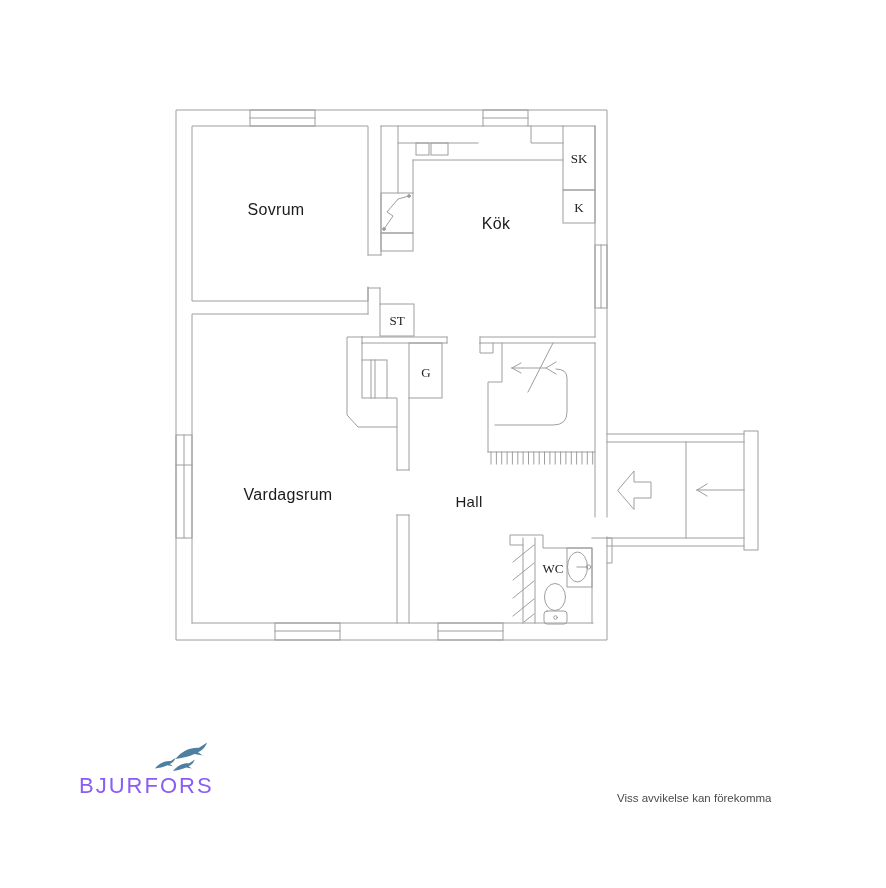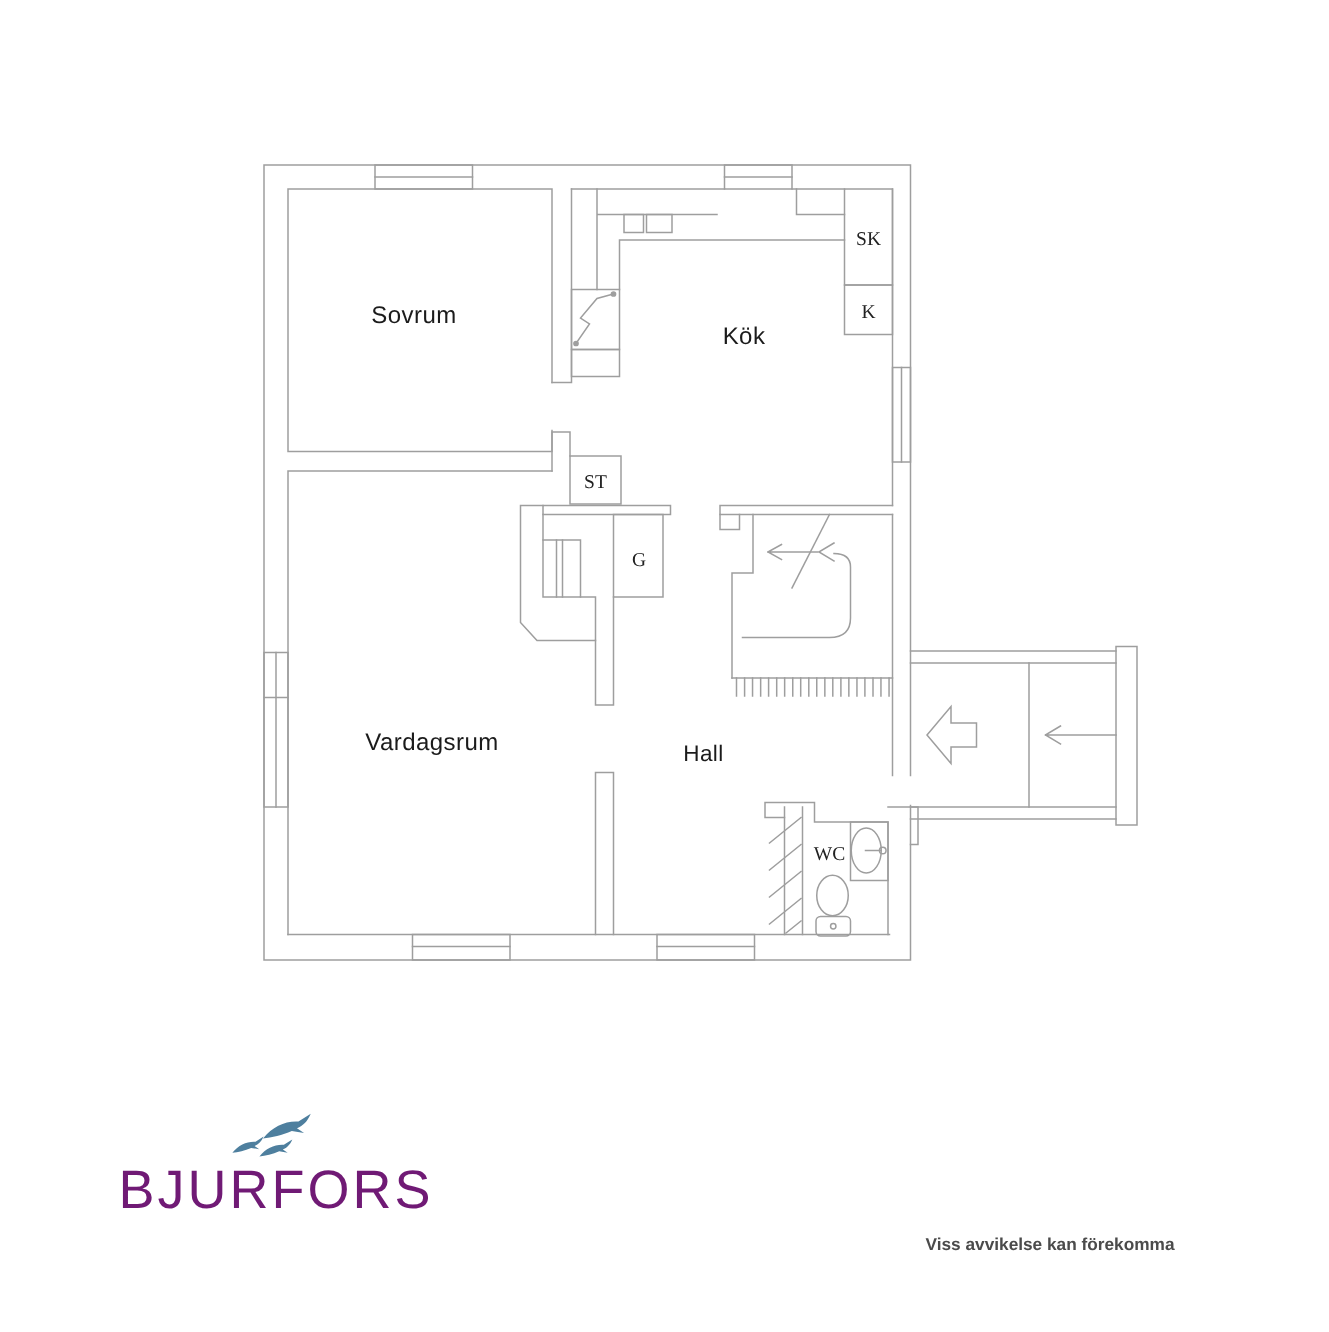--- a/index.html
+++ b/index.html
@@ -2,24 +2,24 @@
 <html><head>
 <meta charset="utf-8">
 <style>
   html,body{margin:0;padding:0;background:#fff;}
   .canvas{position:relative;width:886px;height:888px;background:#fff;overflow:hidden;
           font-family:"Liberation Sans",sans-serif;}
   svg{position:absolute;left:0;top:0;}
   .room-label{font-family:"Liberation Sans",sans-serif;font-size:16px;fill:#1b1b1b;letter-spacing:.3px;}
   .hall-label{font-size:15px;}
   .closet-label{font-family:"Liberation Serif","DejaVu Serif",serif;font-size:13px;fill:#222;}
-  .logo{position:absolute;left:79px;top:775px;color:#701a75;font-size:36px;font-weight:300;
+  .logo{position:absolute;left:79px;top:775px;color:#8b5cf6;font-size:22px;font-weight:300;
         letter-spacing:2px;line-height:1;}
   .logo-birds{position:absolute;left:150px;top:742px;width:62px;height:34px;}
-  .disclaimer{position:absolute;left:617px;top:824px;font-size:11.5px;color:#4b4b4b;font-weight:bold;}
+  .disclaimer{position:absolute;left:617px;top:792px;font-size:11.5px;color:#4b4b4b;}
 </style>
 </head>
 <body>
 
 <div class="canvas">
 
   <svg width="886" height="888" viewBox="0 0 886 888">
     <g fill="none" stroke="#9e9e9e" stroke-width="1" stroke-linecap="square">
 
       <path d="M607,537 L607,640 L176,640 L176,110 L607,110 L607,517"></path>

